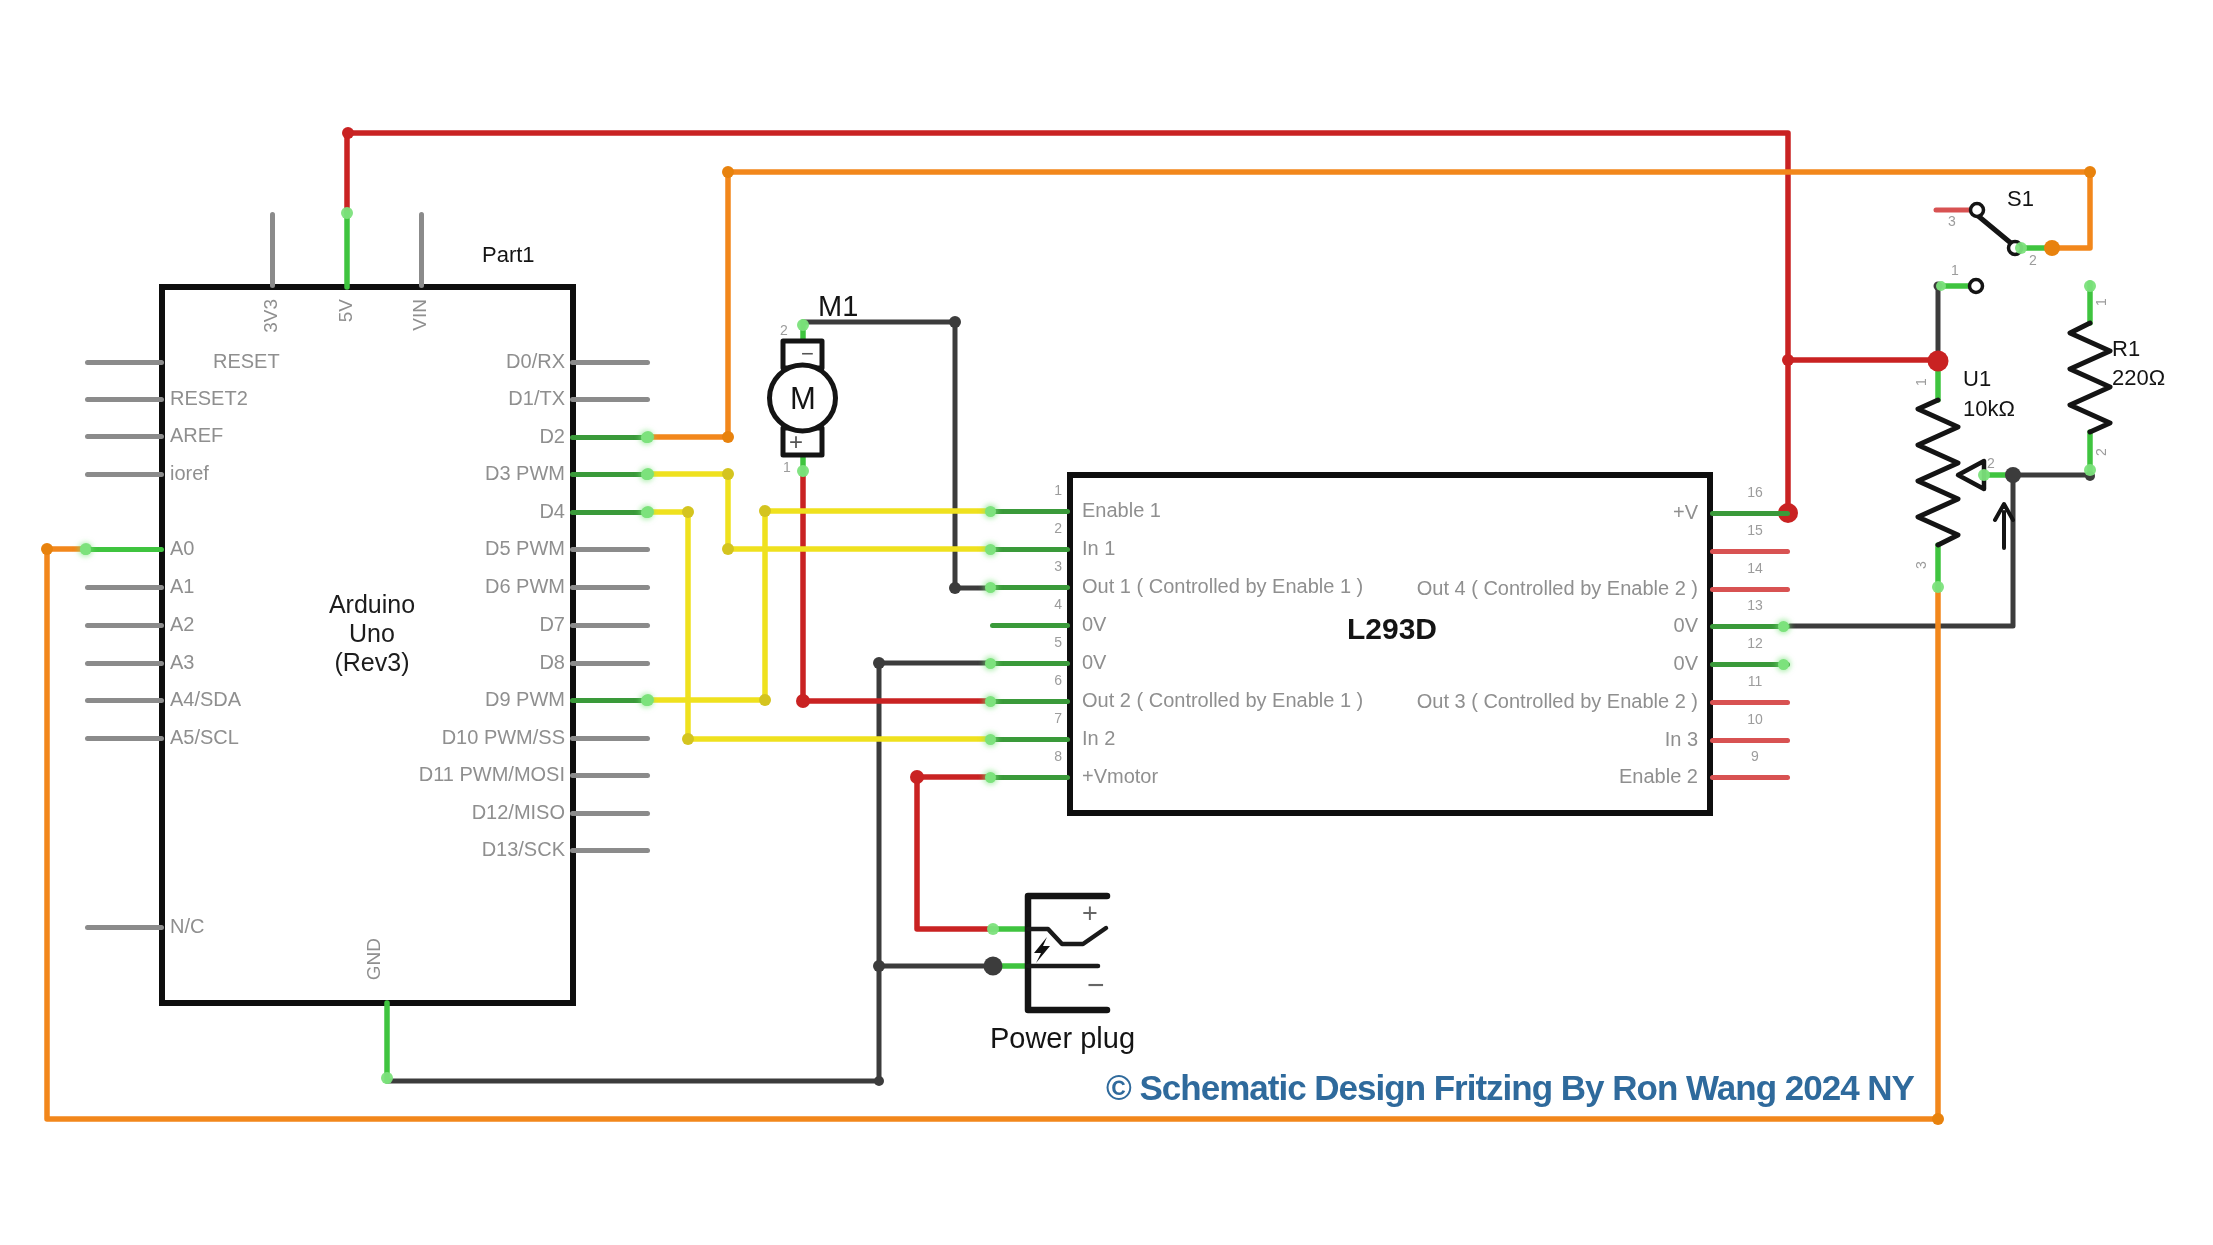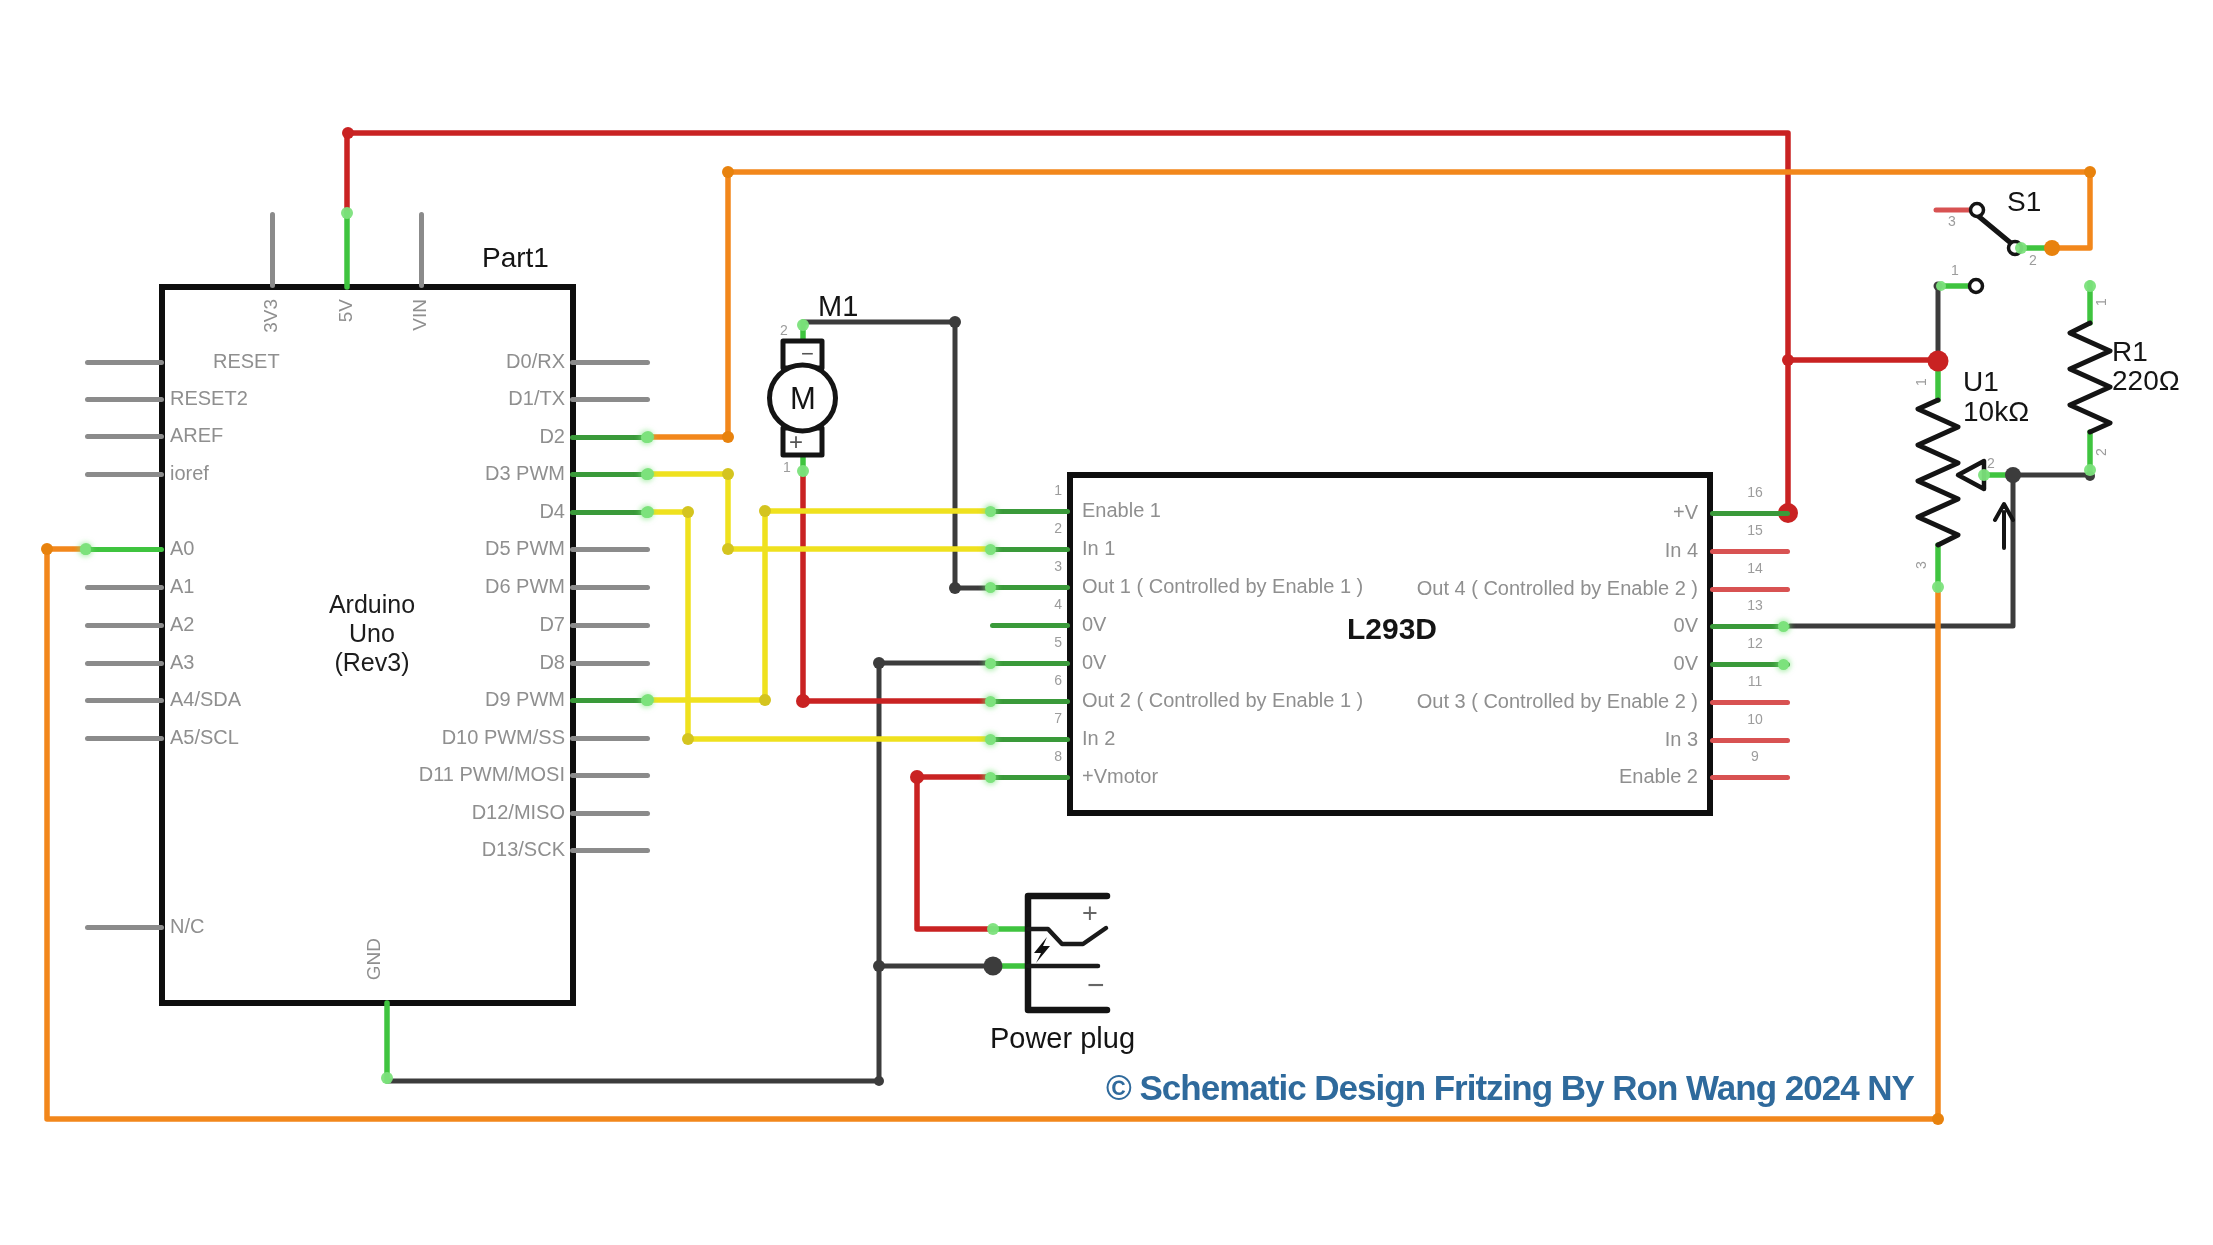--- a/index.html
+++ b/index.html
@@ -10,21 +10,21 @@
   .stub{position:absolute;height:5px;border-radius:2.5px;}
   .gray{background:#8b8b8b;}
   .green{background:#3a9a3a;}
   .bright{background:#3fc43f;}
   .redstub{background:#d85252;}
   .glow{position:absolute;width:11px;height:11px;border-radius:50%;background:#7ce27c;box-shadow:0 0 5px 2px rgba(120,226,120,.55);}
   .lbl{position:absolute;color:#8f8f8f;font-size:20px;white-space:nowrap;line-height:24px;}
   .num{position:absolute;color:#9c9c9c;font-size:14px;white-space:nowrap;}
   .vnum{position:absolute;color:#9c9c9c;font-size:14px;white-space:nowrap;transform:rotate(-90deg);}
   .vlbl{position:absolute;color:#8f8f8f;font-size:19px;writing-mode:vertical-rl;transform:rotate(180deg);white-space:nowrap;}
-  .blk{position:absolute;color:#141414;font-size:28px;white-space:nowrap;}
+  .blk{position:absolute;color:#141414;font-size:22px;white-space:nowrap;}
   .center{text-align:center;}
   .right{text-align:right;}
   #copyright{position:absolute;color:#2f6a9c;font-size:35px;font-weight:bold;letter-spacing:-1px;white-space:nowrap;}
 </style>
 </head>
 <body>
 
 <div id="canvas">
 
   <div class="box" style="left:159px;top:284px;width:417px;height:722px;"></div>
@@ -282,21 +282,20 @@
     <span class="lbl" style="left: 1082px; top: 726px; position: absolute;">In 2</span>
     <span class="stub green" style="left: 990px; top: 775px; width: 80px; position: absolute;"></span>
     <span class="glow" style="left: 985px; top: 772px; position: absolute;"></span>
     <span class="num right" style="left: 1014px; top: 748px; width: 48px; position: absolute;">8</span>
     <span class="lbl" style="left: 1082px; top: 764px; position: absolute;">+Vmotor</span>
     <span class="stub green" style="left: 1710px; top: 511px; width: 80px; position: absolute;"></span>
     <span class="num center" style="left: 1732px; top: 484px; width: 46px; position: absolute;">16</span>
     <span class="lbl right" style="left: 1200px; top: 500px; width: 498px; position: absolute;">+V</span>
     <span class="stub redstub" style="left: 1710px; top: 549px; width: 80px; position: absolute;"></span>
     <span class="num center" style="left: 1732px; top: 522px; width: 46px; position: absolute;">15</span>
-    <span class="lbl right" style="left: 1200px; top: 538px; width: 498px; position: absolute;">In 4</span>
     <span class="stub redstub" style="left: 1710px; top: 587px; width: 80px; position: absolute;"></span>
     <span class="num center" style="left: 1732px; top: 560px; width: 46px; position: absolute;">14</span>
     <span class="lbl right" style="left: 1200px; top: 576px; width: 498px; position: absolute;">Out 4 ( Controlled by Enable 2 )</span>
     <span class="stub green" style="left: 1710px; top: 624px; width: 80px; position: absolute;"></span>
     <span class="glow" style="left: 1778px; top: 621px; position: absolute;"></span>
     <span class="num center" style="left: 1732px; top: 597px; width: 46px; position: absolute;">13</span>
     <span class="lbl right" style="left: 1200px; top: 613px; width: 498px; position: absolute;">0V</span>
     <span class="stub green" style="left: 1710px; top: 662px; width: 80px; position: absolute;"></span>
     <span class="glow" style="left: 1778px; top: 659px; position: absolute;"></span>
     <span class="num center" style="left: 1732px; top: 635px; width: 46px; position: absolute;">12</span>

